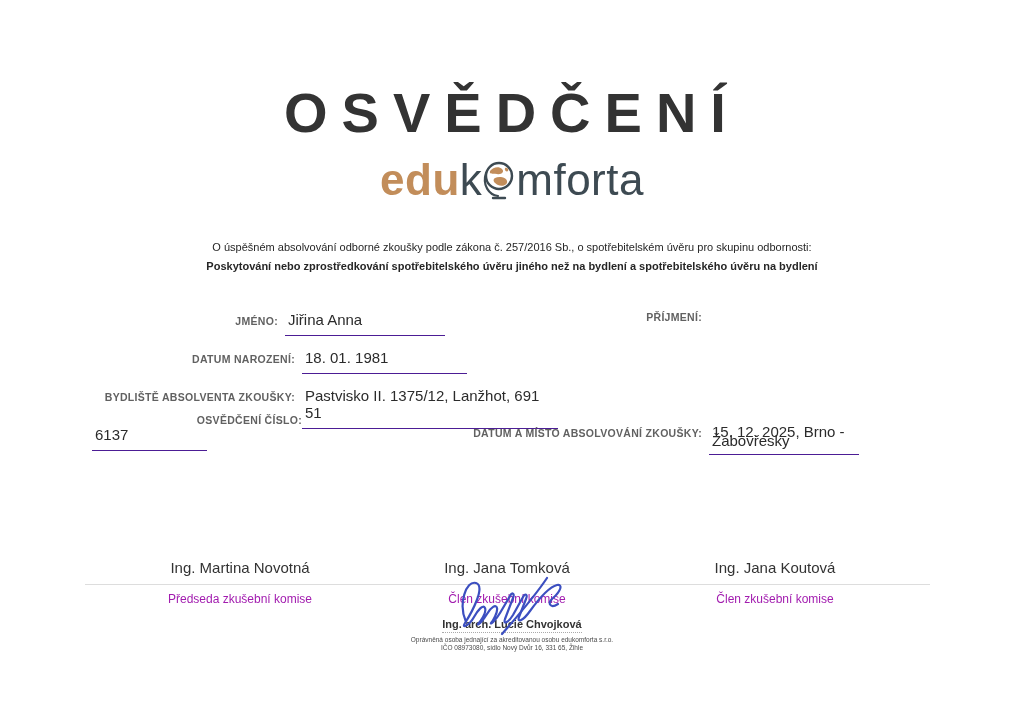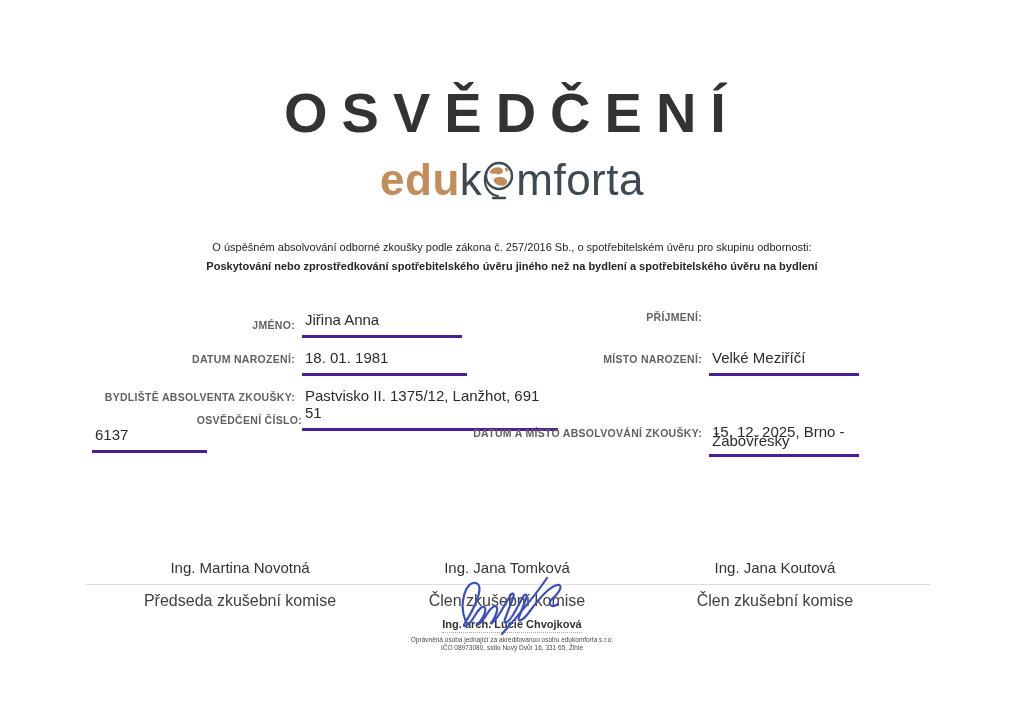--- a/index.html
+++ b/index.html
@@ -33,28 +33,28 @@
   .intro .l2 { font-weight:700; }
   
   .field { position:absolute; display:flex; align-items:baseline; }
   .field .lbl {
     flex:none; text-align:right; font-size:10.5px; font-weight:700;
     color:#616161; letter-spacing:0.3px; white-space:nowrap;
   }
   .field .val {
     flex:none; margin-left:7px; padding:0 3px 7px 3px;
     font-size:15px; color:#2b2b2b;
-    border-bottom:3px solid #4c1d95;
+    border-bottom:1px solid #4c1d95;
   }
   .field .val.overlap { line-height:9px; padding-bottom:9px; }
   
   .signer { position:absolute; width:310px; text-align:center; top:559px; }
   .signer .name { font-size:15px; color:#333333; }
   .signer .rule { border-top:1px solid #dddddd; margin-top:8px; }
-  .signer .role { font-size:16px; color:#404040; margin-top:7px; }
+  .signer .role { font-size:12px; color:#a21caf; margin-top:7px; }
   
   .auth { position:absolute; left:372px; top:574px; width:280px; text-align:center; }
   .auth .scribble { position:absolute; left:78px; top:-4px; width:130px; height:70px; }
   .auth .aname {
     display:inline-block; margin-top:44px; font-size:11px; font-weight:700;
     color:#333333; border-bottom:1px dotted #aaaaaa; padding-bottom:2px;
   }
   .auth .note { font-size:6.5px; color:#4a4a4a; line-height:7.5px; margin-top:3px; }
 </style>
 </head>
@@ -73,34 +73,30 @@
       <path d="M5,14 C1,26 8,36 17,37" fill="none" stroke="#3d4a52" stroke-width="2.2" stroke-linecap="round"></path>
       <path d="M12,39 L24,39" stroke="#3d4a52" stroke-width="2.4" stroke-linecap="round"></path>
     </svg><span class="rest">mforta</span>
   </div>
 
   <div class="intro">
     <div class="l1">O úspěšném absolvování odborné zkoušky podle zákona č. 257/2016 Sb., o spotřebitelském úvěru pro skupinu odbornosti:</div>
     <div class="l2">Poskytování nebo zprostředkování spotřebitelského úvěru jiného než na bydlení a spotřebitelského úvěru na bydlení</div>
   </div>
 
-  <div class="field" style="left:85px; top:311px;align-items:center;">
+  <div class="field" style="left:68px; top:311px;">
     <span class="lbl" style="width:210px;">JMÉNO:</span>
     <span class="val" style="width:160px;">Jiřina Anna</span>
   </div>
   <div class="field" style="left:450px; top:311px;">
     <span class="lbl" style="width:252px;">PŘÍJMENÍ:</span>
   </div>
   <div class="field" style="left:85px; top:349px;">
     <span class="lbl" style="width:210px;">DATUM NAROZENÍ:</span>
     <span class="val" style="width:165px;">18. 01. 1981</span>
-  </div>
-  <div class="field" style="left:450px; top:349px;">
-    <span class="lbl" style="width:252px;">MÍSTO NAROZENÍ:</span>
-    <span class="val" style="width:150px;">Velké Meziříčí</span>
   </div>
   <div class="field" style="left:85px; top:387px;">
     <span class="lbl" style="width:210px;">BYDLIŠTĚ ABSOLVENTA ZKOUŠKY:</span>
     <span class="val" style="width:256px;">Pastvisko II. 1375/12, Lanžhot, 691 51</span>
   </div>
   <div class="field" style="left:85px; top:414px;flex-direction:column;">
     <span class="lbl" style="width:210px;">OSVĚDČENÍ ČÍSLO:</span>
     <span class="val" style="width:115px;">6137</span>
   </div>
   <div class="field" style="left:440px; top:427px;">

